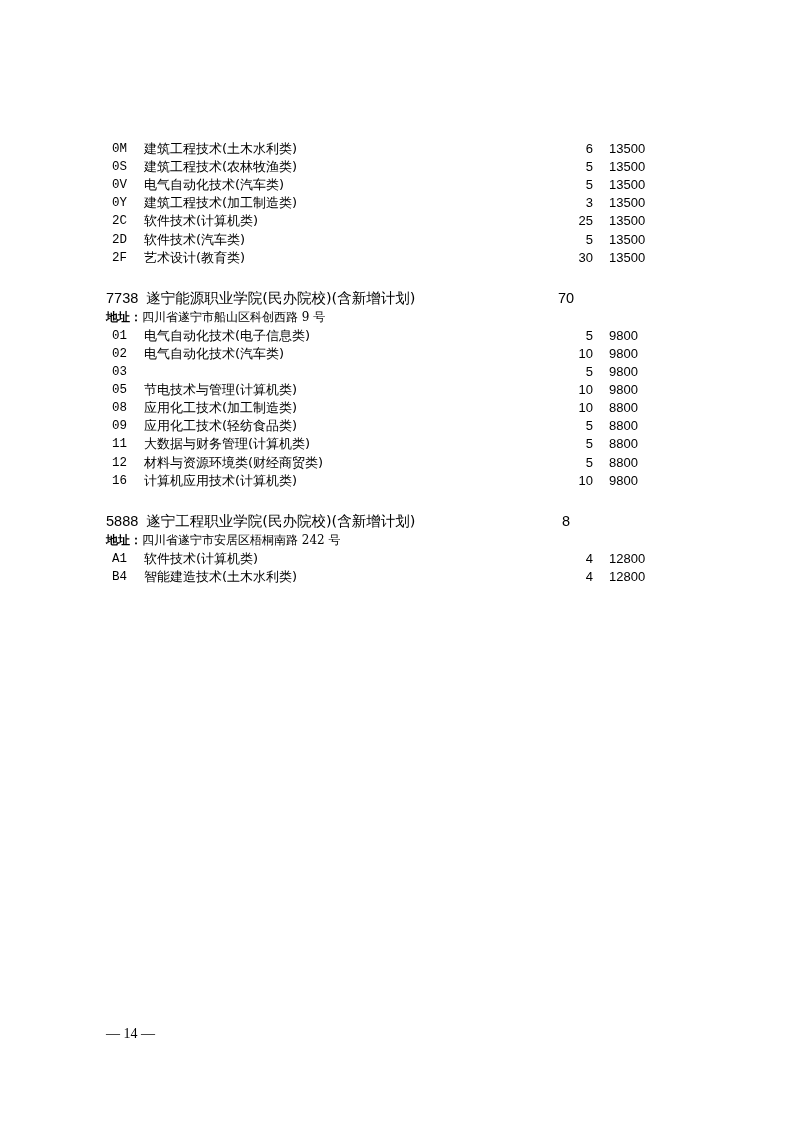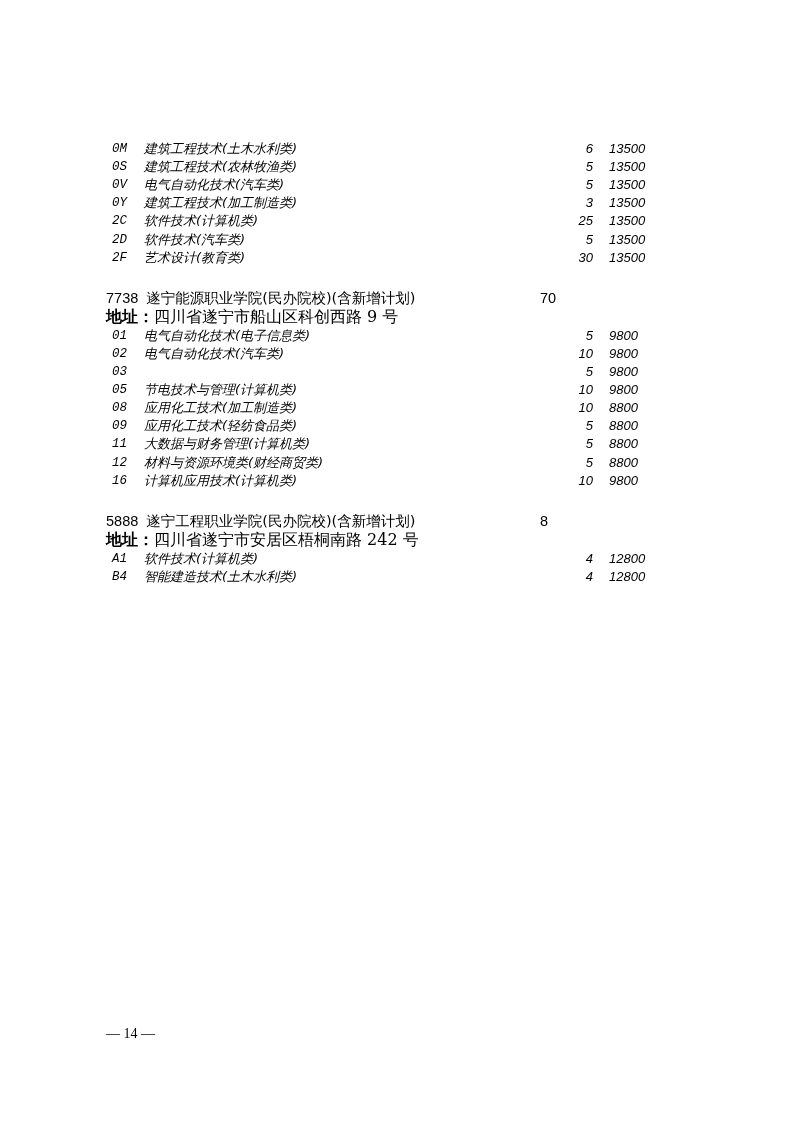--- a/index.html
+++ b/index.html
@@ -1,26 +1,26 @@
 <!DOCTYPE html>
 <html><head>
 <meta charset="utf-8">
 <style>
   html, body { margin: 0; padding: 0; background: #ffffff; }
   body { width: 793px; height: 1122px; position: relative; overflow: hidden;
          font-family: "DejaVu Sans", "Liberation Sans", sans-serif; color: #000; }
-  .row { position: absolute; left: 0; width: 793px; height: 18px; font-size: 13px; line-height: 18px; font-style: italic; }
+  .row { position: absolute; left: 0; width: 793px; height: 18px; font-size: 13px; line-height: 18px; }
   .code { position: absolute; left: 112px; width: 22px; font-family: "Liberation Mono", "DejaVu Sans Mono", monospace; font-size: 12.5px; }
   .name { position: absolute; left: 144px; white-space: nowrap; }
   .num { position: absolute; right: 200px; text-align: right; width: 40px; font-family: "Liberation Sans", sans-serif; font-size: 13px; }
   .fee { position: absolute; left: 609px; font-family: "Liberation Sans", sans-serif; font-size: 13px; }
   .head { position: absolute; left: 106px; height: 20px; font-size: 14.5px; line-height: 20px; white-space: nowrap; }
   .head .hcode { font-family: "Liberation Sans", sans-serif; margin-right: 8px; }
-  .head-total { position: absolute; left: 540px; width: 52px; text-align: left; font-family: "Liberation Sans", sans-serif; font-size: 14.5px; line-height: 20px; }
-  .addr { position: absolute; left: 106px; font-size: 16px; line-height: 16px; white-space: nowrap; font-family: "DejaVu Serif", "Liberation Serif", serif; }
+  .head-total { position: absolute; left: 540px; width: 52px; text-align: center; font-family: "Liberation Sans", sans-serif; font-size: 14.5px; line-height: 20px; }
+  .addr { position: absolute; left: 106px; font-size: 12px; line-height: 16px; white-space: nowrap; font-family: "DejaVu Serif", "Liberation Serif", serif; }
   .addr .lbl { font-weight: bold; font-family: "DejaVu Sans", sans-serif; }
   .pagenum { position: absolute; left: 106px; top: 1026px; font-family: "Liberation Serif", "DejaVu Serif", serif; font-size: 14px; }
 </style>
 </head>
 <body>
 
 <div class="row" style="top:140px">
   <span class="code">0M</span>
   <span class="name">建筑工程技术(土木水利类)</span>
   <span class="num">6</span>

